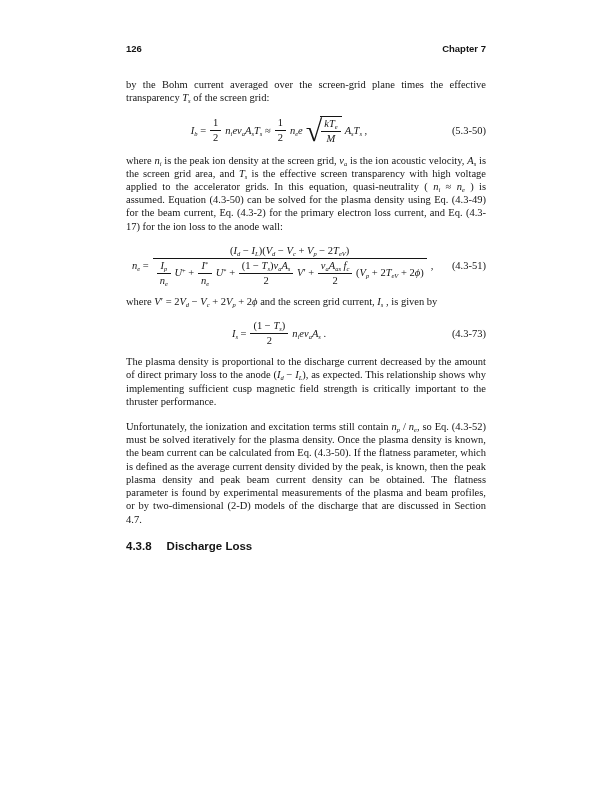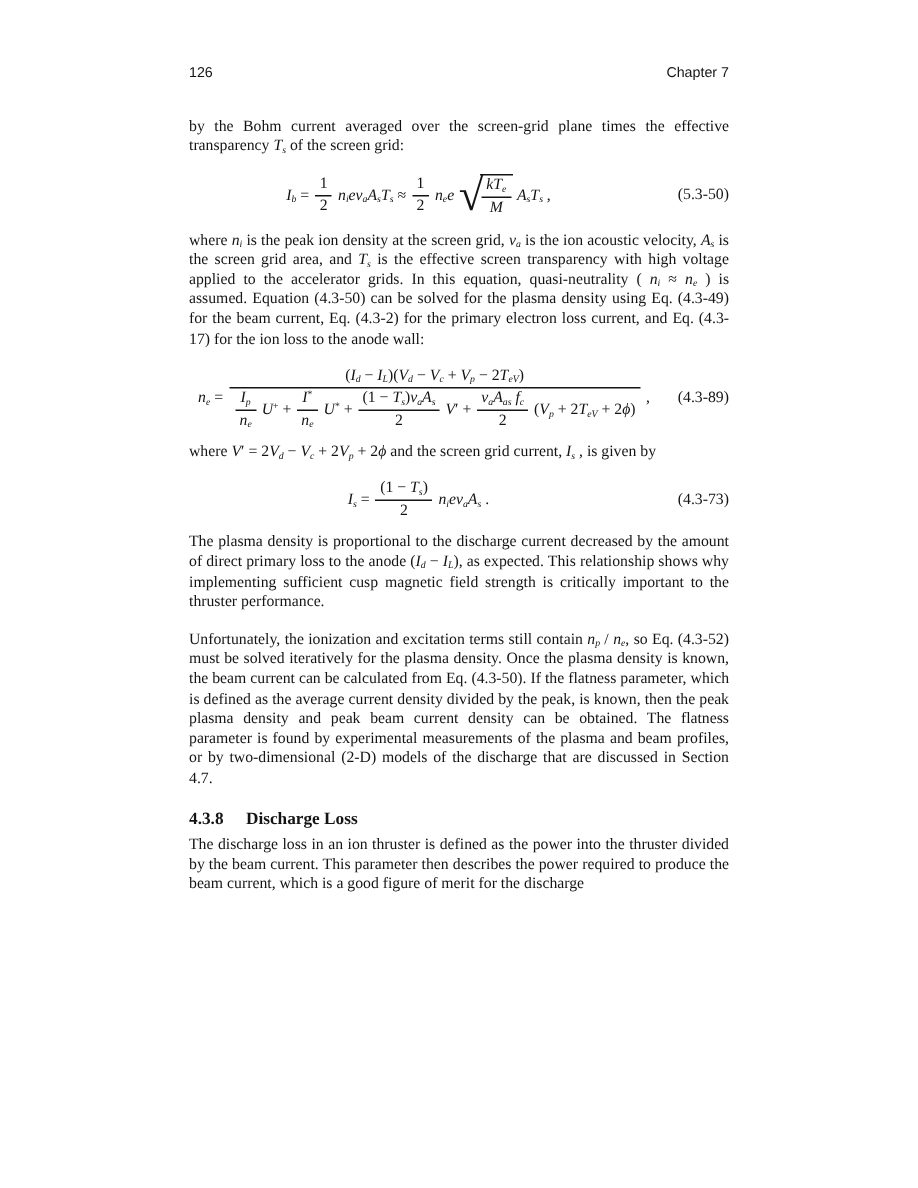--- a/index.html
+++ b/index.html
@@ -4,21 +4,21 @@
 <style>
   html,body { margin:0; padding:0; background:#888; }
   .page {
     position:relative; width:612px; height:792px; background:#ffffff;
     font-family:"Liberation Serif", serif; color:#141414; overflow:hidden;
     margin:0 auto;
   }
   .textblock { position:absolute; left:126px; top:43px; width:360px; }
   .runhead {
     display:flex; justify-content:space-between; align-items:baseline;
-    font-family:"Liberation Sans", sans-serif; font-weight:normal; font-size:9.5px;
+    font-family:"Liberation Sans", sans-serif; font-weight:bold; font-size:9.5px;
     margin-bottom:24px;
   }
   p.body {
     font-size:10.5px; line-height:13.2px; text-align:justify;
     margin:0 0 12px 0;
   }
   p.body.oneline { white-space:nowrap; }
   sub { font-size:0.62em; vertical-align:-0.3em; line-height:0; }
   sup { font-size:0.62em; vertical-align:0.5em; line-height:0; }
   .eq {
@@ -30,22 +30,22 @@
   .eq.left .eqbody { padding-right:0; }
   .eqnum { position:absolute; right:0; top:50%; transform:translateY(-50%); font-size:10.5px; }
   .fr { display:inline-block; vertical-align:middle; text-align:center; margin:0 1px; }
   .fr > .nu { display:block; padding:0 3px 1px 3px; }
   .fr > .de { display:block; border-top:1px solid #141414; padding:1px 3px 0 3px; }
   .denrow { display:flex; align-items:center; justify-content:center; gap:2px; white-space:nowrap; }
   .sqrt { display:inline-flex; align-items:center; }
   .rad { font-size:30px; line-height:0.9; margin-right:-2px; font-weight:400; }
   .rdc { border-top:1px solid #141414; padding-top:1px; }
   .secheading {
-    font-family:Liberation Serif, serif; font-weight:bold; font-size:11.5px;
-    margin:14px 0 5px 0;
+    font-family:Liberation Sans, sans-serif; font-weight:bold; font-size:11.5px;
+    margin:14px 0 23px 0;
   }
   .secheading .secnum { margin-right:15px; }
 </style>
 </head>
 <body>
 
 <div class="page">
   <div class="textblock">
 
     <div class="runhead">
@@ -90,21 +90,21 @@
             <span class="fr"><span class="nu"><i>I</i><sup>*</sup></span><span class="de"><i>n<sub>e</sub></i></span></span>
             <span><i>U</i><sup>*</sup> +</span>
             <span class="fr"><span class="nu">(1 − <i>T<sub>s</sub></i>)<i>v<sub>a</sub>A<sub>s</sub></i></span><span class="de">2</span></span>
             <span><i>V</i>′ +</span>
             <span class="fr"><span class="nu"><i>v<sub>a</sub>A<sub>as</sub> f<sub>c</sub></i></span><span class="de">2</span></span>
             <span>(<i>V<sub>p</sub></i> + 2<i>T<sub>eV</sub></i> + 2<i>ϕ</i>)</span>
           </span>
         </span>
         <span>,</span>
       </span>
-      <span class="eqnum">(4.3-89)</span>
+      <span class="eqnum">(4.3-51)</span>
     </div>
 
     <p class="body oneline">where <i>V</i>′ = 2<i>V<sub>d</sub></i> − <i>V<sub>c</sub></i> + 2<i>V<sub>p</sub></i> + 2<i>ϕ</i> and the screen grid current, <i>I<sub>s</sub></i> , is given by</p>
 
     <div class="eq">
       <span class="eqbody">
         <span><i>I<sub>s</sub></i> =</span>
         <span class="fr">
             <span class="nu">(1 − <i>T<sub>s</sub></i>)</span>
             <span class="de">2</span>
@@ -115,16 +115,15 @@
     </div>
 
     <p class="body">The plasma density is proportional to the discharge current decreased by the amount of direct primary loss to the anode (<i>I<sub>d</sub></i> − <i>I<sub>L</sub></i>), as expected. This relationship shows why implementing sufficient cusp magnetic field strength is critically important to the thruster performance.</p>
 
     <p class="body">Unfortunately, the ionization and excitation terms still contain <i>n<sub>p</sub></i> / <i>n<sub>e</sub></i>, so Eq. (4.3-52) must be solved iteratively for the plasma density. Once the plasma density is known, the beam current can be calculated from Eq. (4.3-50). If the flatness parameter, which is defined as the average current density divided by the peak, is known, then the peak plasma density and peak beam current density can be obtained. The flatness parameter is found by experimental measurements of the plasma and beam profiles, or by two-dimensional (2-D) models of the discharge that are discussed in Section 4.7.</p>
 
     <div class="secheading">
       <span class="secnum">4.3.8</span><span>Discharge Loss</span>
     </div>
 
-    <p class="body">The discharge loss in an ion thruster is defined as the power into the thruster divided by the beam current. This parameter then describes the power required to produce the beam current, which is a good figure of merit for the discharge</p>
 
   </div>
 </div>
 
 </body></html>

